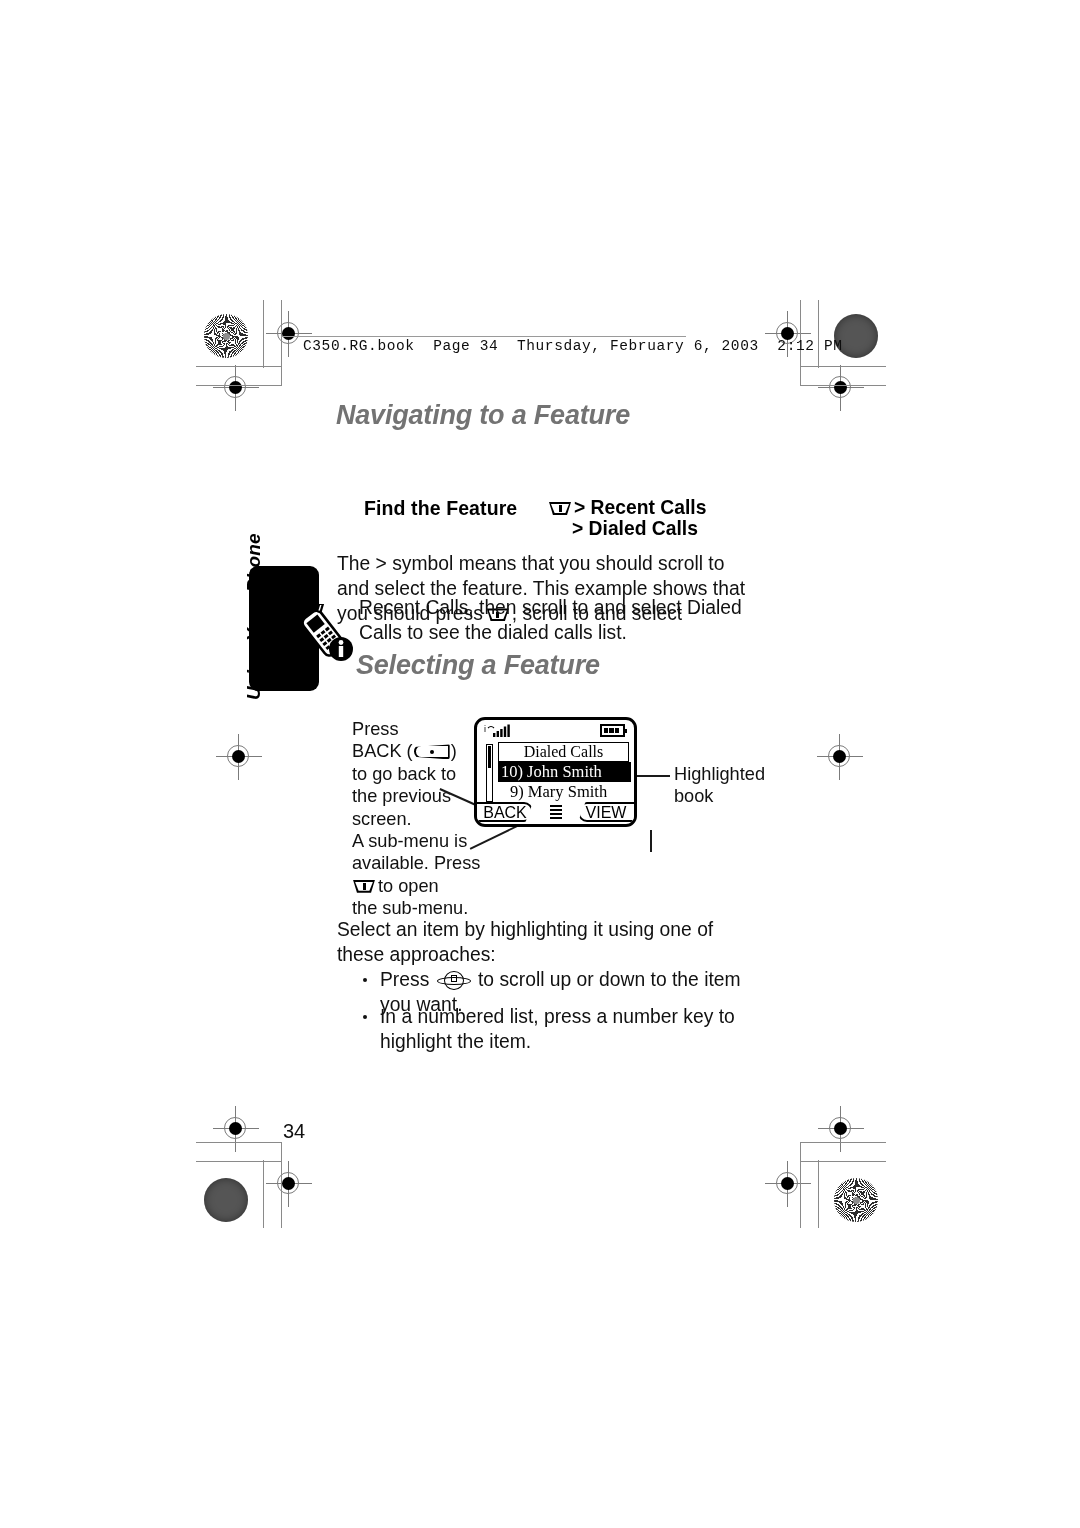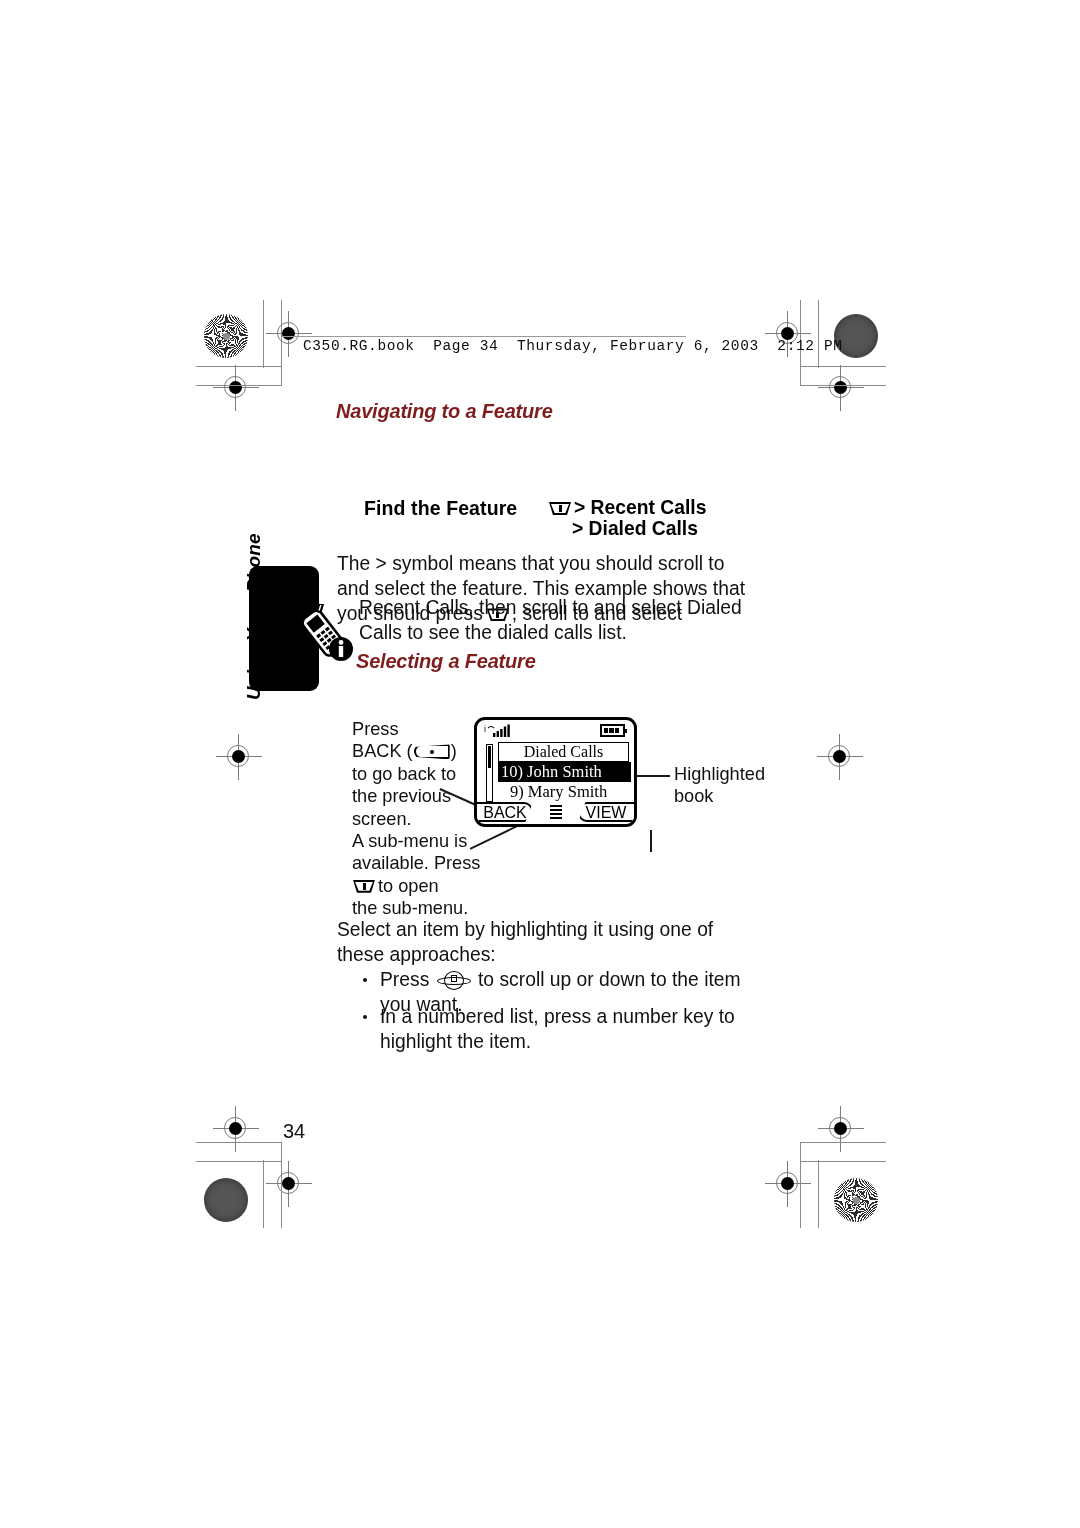--- a/index.html
+++ b/index.html
@@ -100,23 +100,23 @@
     color: #0d0d0d;
     white-space: pre;
   }
 
   
   .h1 {
     position: absolute;
     font-family: "Liberation Sans", sans-serif;
     font-weight: bold;
     font-style: italic;
-    font-size: 20px;
+    font-size: 27px;
     letter-spacing: -0.2px;
-    color: #7f1d1d;
+    color: #737373;
   }
   .para {
     position: absolute;
     font-size: 19.3px;
     line-height: 25.2px;
     color: #111;
   }
   .b { font-weight: normal; }
 
   

